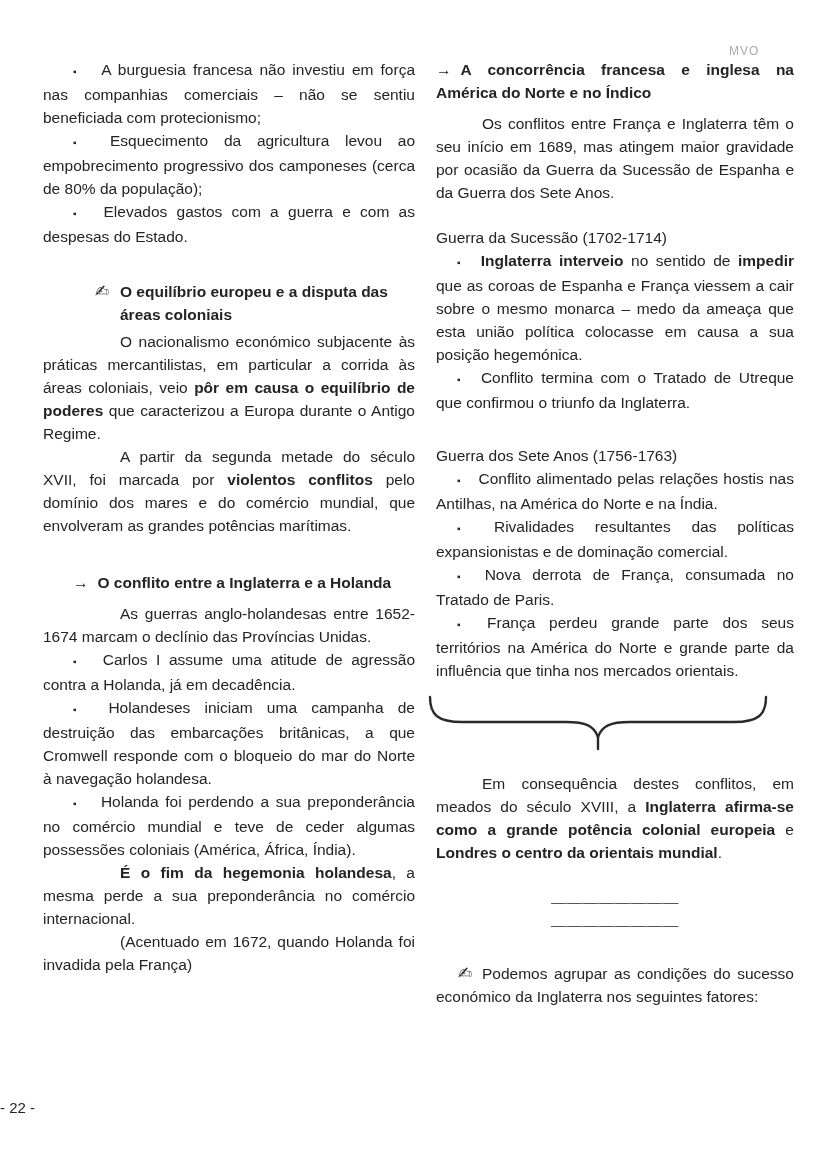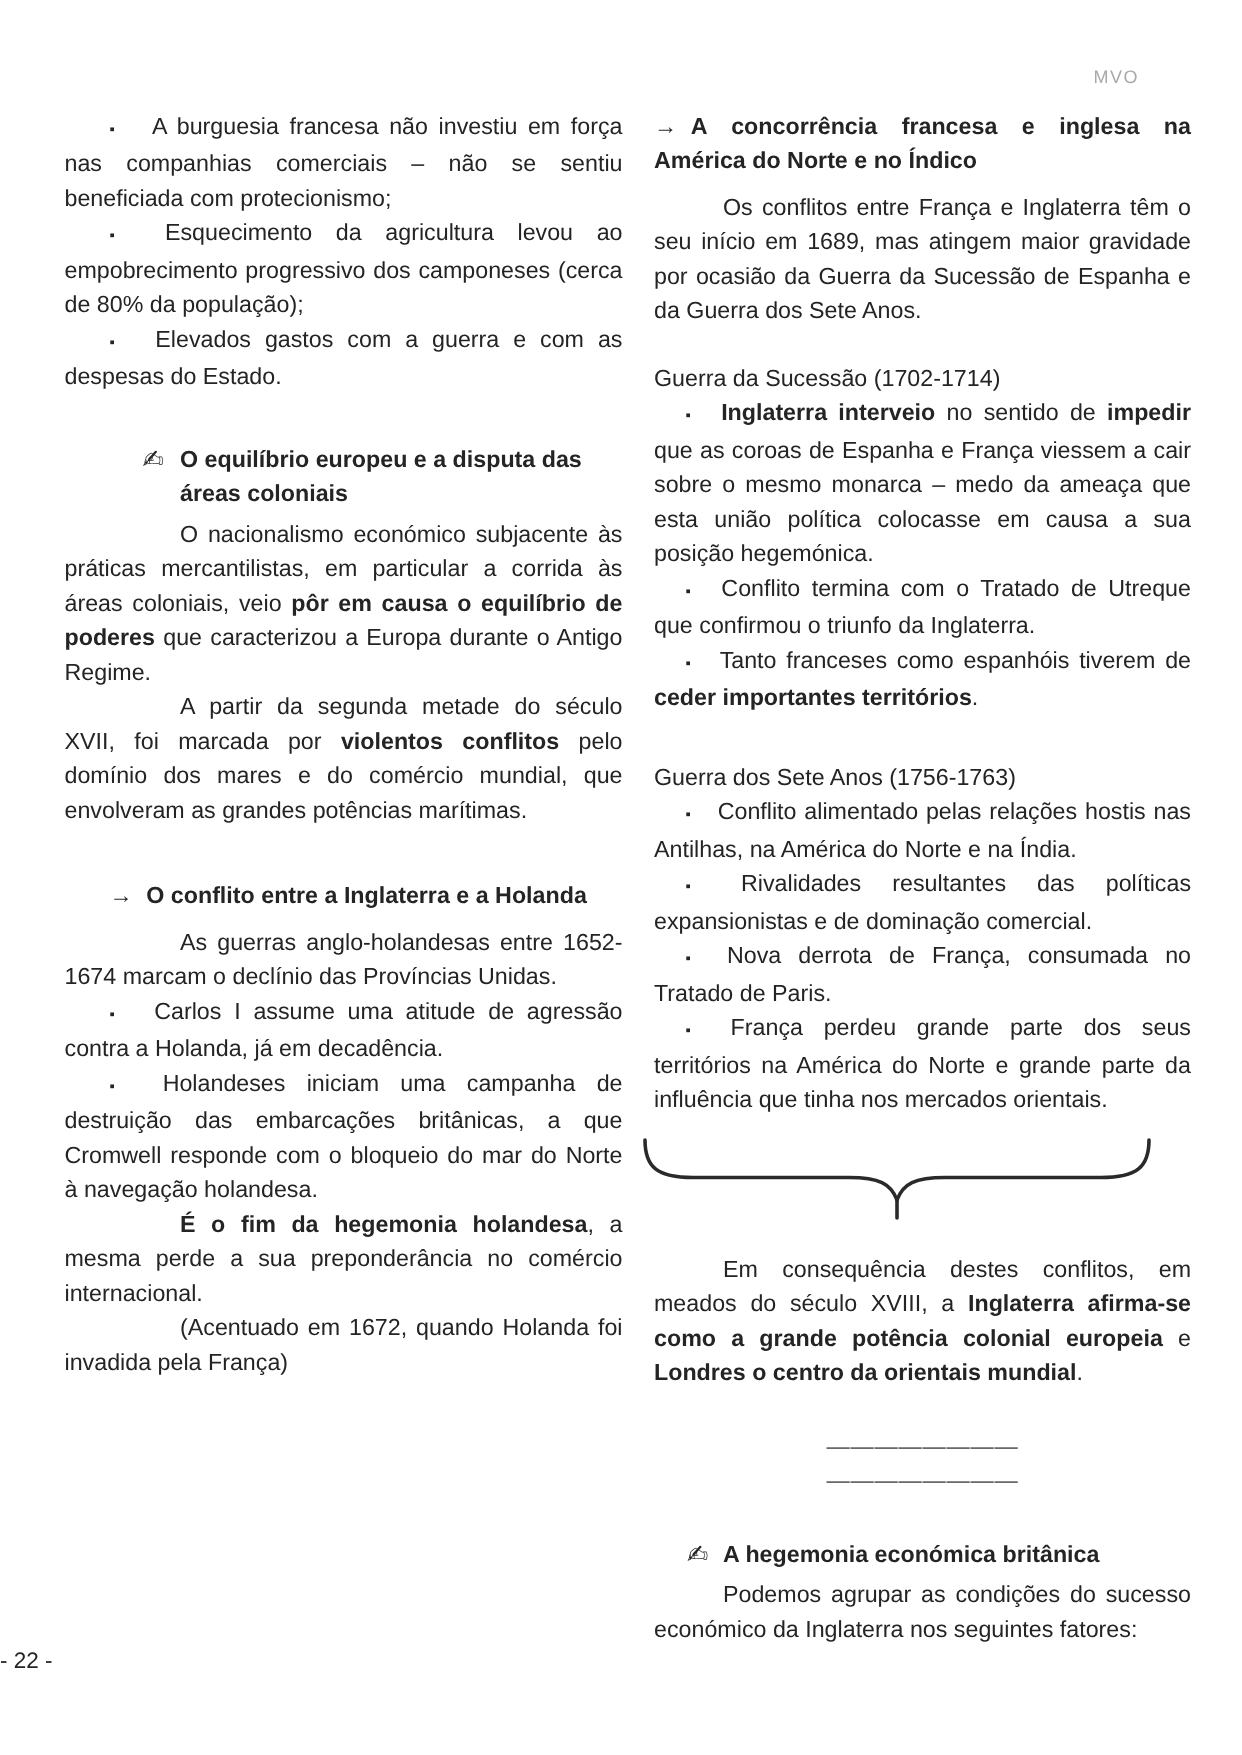--- a/index.html
+++ b/index.html
@@ -8,21 +8,21 @@
     --dash:#555555;
     --paper:#ffffff;
   }
   html,body{margin:0;padding:0;}
   body{
     width:828px;height:1170px;position:relative;overflow:hidden;
     background:var(--paper);
     color:var(--ink);
     font-family:"Liberation Sans","DejaVu Sans",sans-serif;
   }
-  .col{position:absolute;top:58px;font-size:15.5px;line-height:23px;text-align:justify;margin-top:15px;}
+  .col{position:absolute;top:58px;font-size:15.5px;line-height:23px;text-align:justify;}
   #col-left{left:43px;width:372px;}
   #col-right{left:436px;width:358px;}
   .blk{margin:0;}
   .b{font-weight:700;}
   .u{text-underline-offset:2px;}
 
   
   #col-left  .bullet{text-indent:30px;}
   #col-right .bullet{text-indent:21px;}
   .marker{font-size:10px;}
@@ -84,53 +84,53 @@
 
   <div class="blk para"><span class="runs"><span>O nacionalismo económico subjacente às práticas mercantilistas, em particular a corrida às áreas coloniais, veio </span><span class="b">pôr em causa o equilíbrio de poderes</span><span> que caracterizou a Europa durante o Antigo Regime.</span></span></div>
   <div class="blk para"><span class="runs"><span>A partir da segunda metade do século XVII, foi marcada por </span><span class="b">violentos conflitos</span><span> pelo domínio dos mares e do comércio mundial, que envolveram as grandes potências marítimas.</span></span></div>
 
   <div class="blk harrow"><span class="arrow">→</span><span class="runs"><span class="b">O conflito entre a Inglaterra e a Holanda</span></span></div>
 
   <div class="blk para"><span class="runs"><span>As guerras anglo-holandesas entre 1652-1674 marcam o declínio das Províncias Unidas.</span></span></div>
 
   <div class="blk bullet"><span class="marker">▪</span><span class="runs"><span>Carlos I assume uma atitude de agressão contra a Holanda, já em decadência.</span></span></div>
   <div class="blk bullet"><span class="marker">▪</span><span class="runs"><span>Holandeses iniciam uma campanha de destruição das embarcações britânicas, a que Cromwell responde com o bloqueio do mar do Norte à navegação holandesa.</span></span></div>
+  <div class="blk bullet"><span class="marker">▪</span><span class="runs"><span>Holanda foi perdendo a sua preponderância no comércio mundial e teve de ceder algumas possessões coloniais (América, África, Índia).</span></span></div>
 
   <div class="blk para"><span class="runs"><span class="b">É o fim da hegemonia holandesa</span><span>, a mesma perde a sua preponderância no comércio internacional.</span></span></div>
   <div class="blk para"><span class="runs"><span>(Acentuado em 1672, quando Holanda foi invadida pela França)</span></span></div>
 </div>
 
 <div class="col" id="col-right">
   <div class="blk harrow"><span class="arrow">→</span><span class="runs"><span class="b">A concorrência francesa e inglesa na América do Norte e no Índico</span></span></div>
 
   <div class="blk para"><span class="runs"><span>Os conflitos entre França e Inglaterra têm o seu início em 1689, mas atingem maior gravidade por ocasião da Guerra da Sucessão de Espanha e da Guerra dos Sete Anos.</span></span></div>
 
   <div class="blk subh"><span class="runs"><span class="u">Guerra da Sucessão</span><span> (1702-1714)</span></span></div>
 
   <div class="blk bullet"><span class="marker">▪</span><span class="runs"><span class="b">Inglaterra interveio</span><span> no sentido de </span><span class="b">impedir</span><span> que as coroas de Espanha e França viessem a cair sobre o mesmo monarca – medo da ameaça que esta união política colocasse em causa a sua posição hegemónica.</span></span></div>
   <div class="blk bullet"><span class="marker">▪</span><span class="runs"><span>Conflito termina com o Tratado de Utreque que confirmou o triunfo da Inglaterra.</span></span></div>
-  <div class="blk bullet"><span class="marker">▪</span><span class="runs"><span>Tanto franceses como espanhóis tiverem de </span><span class="b">ceder importantes territórios</span><span>.</span></span></div>
 
   <div class="blk subh gap-lg"><span class="runs"><span class="u">Guerra dos Sete Anos</span><span> (1756-1763)</span></span></div>
 
   <div class="blk bullet"><span class="marker">▪</span><span class="runs"><span>Conflito alimentado pelas relações hostis nas Antilhas, na América do Norte e na Índia.</span></span></div>
   <div class="blk bullet"><span class="marker">▪</span><span class="runs"><span>Rivalidades resultantes das políticas expansionistas e de dominação comercial.</span></span></div>
   <div class="blk bullet"><span class="marker">▪</span><span class="runs"><span>Nova derrota de França, consumada no Tratado de Paris.</span></span></div>
   <div class="blk bullet"><span class="marker">▪</span><span class="runs"><span>França perdeu grande parte dos seus territórios na América do Norte e grande parte da influência que tinha nos mercados orientais.</span></span></div>
 
   <div class="blk brace-wrap">
     <svg width="340" height="58" viewBox="0 0 340 58" xmlns="http://www.w3.org/2000/svg">
       <path class="brace-path" d="M2 3 C2 21 10 28 34 28 L138 28 C158 28 166 32 170 43 L170 55"></path>
       <path class="brace-path" d="M338 3 C338 21 330 28 306 28 L202 28 C182 28 174 32 170 43"></path>
     </svg>
   </div>
 
   <div class="blk para after-brace"><span class="runs"><span>Em consequência destes conflitos, em meados do século XVIII, a </span><span class="b">Inglaterra afirma-se como a grande potência colonial europeia</span><span> e </span><span class="b">Londres o centro da orientais mundial</span><span>.</span></span></div>
 
   <div class="blk dashes first"><span class="runs"><span>————————</span></span></div>
   <div class="blk dashes"><span class="runs"><span>————————</span></span></div>
 
-  <div class="blk hpen"><span class="pen">✍</span><span class="runs"><span class="b">A hegemonia económica britânica</span></span></div>
+  <div class="blk hpen"><span class="pen">✍</span></div>
 
   <div class="blk para"><span class="runs"><span>Podemos agrupar as condições do sucesso económico da Inglaterra nos seguintes fatores:</span></span></div>
 </div>
 
 <div id="page-footer">- 22 -</div>
 
 </body></html>

